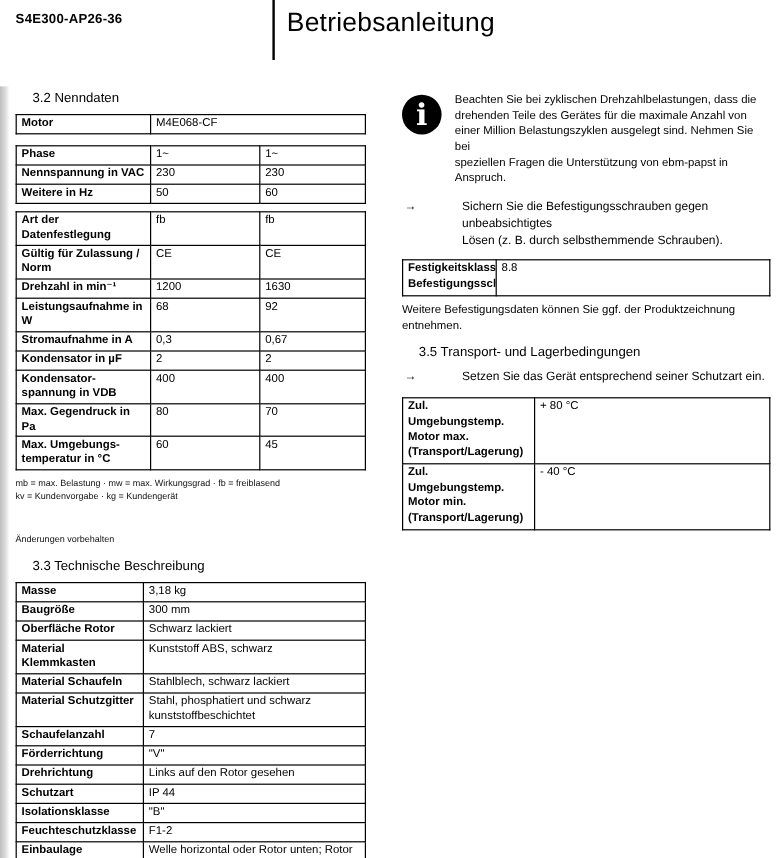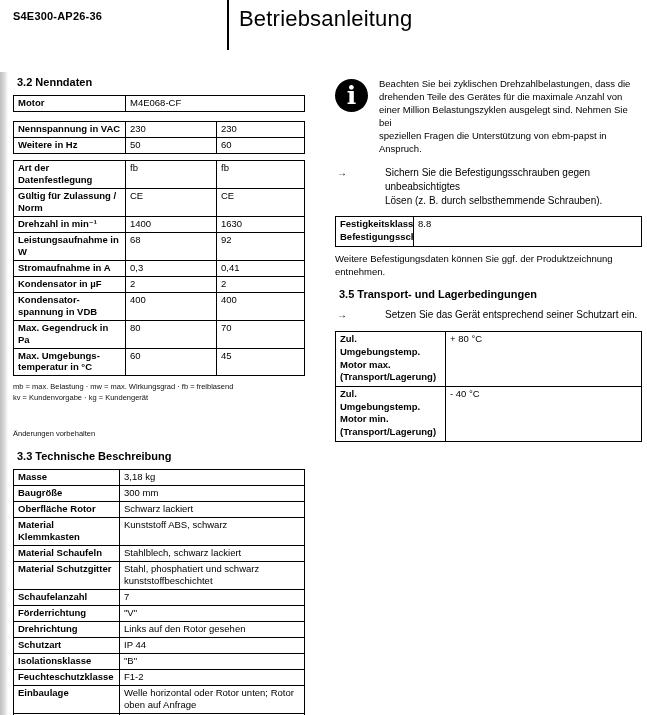--- a/index.html
+++ b/index.html
@@ -13,21 +13,21 @@
     background:linear-gradient(to right,#a9a9a9,#cfcfcf 55%,#ffffff);
     opacity:.75;
   }
   .doc-number{position:absolute;left:13px;top:10px;font-size:11px;font-weight:bold;letter-spacing:.2px;}
   .header-divider{position:absolute;left:227px;top:0;width:2px;height:50px;background:#000;}
   .page-title{position:absolute;left:239px;top:6px;font-size:22px;letter-spacing:.2px;}
 
   .col-left{position:absolute;left:13px;top:76px;width:292px;}
   .col-right{position:absolute;left:335px;top:78px;width:307px;}
 
-  h2{font-size:11px;font-weight:bold;margin:0 0 7px 4px;}
+  h2{font-size:11px;font-weight:normal;margin:0 0 7px 14px;}
   .tbl{border-collapse:collapse;table-layout:fixed;width:100%;margin:0;}
   .tbl td{
     border:1.2px solid #000;padding:1px 4px 2px 4px;
     font-size:9.5px;line-height:1.26;vertical-align:top;
     white-space:pre-line;overflow:hidden;
   }
   .tbl td.lbl{font-weight:bold;}
   .mb9{margin-bottom:9px;} .mb6{margin-bottom:6px;}
 
   .footnote{font-size:7.5px;line-height:1.45;margin-top:6px;color:#111;}
@@ -76,20 +76,25 @@
   </tbody>
     </table>
 
   <table class="tbl mb6">
     <colgroup>
         <col style="width:112px">
         <col style="width:91px">
         <col>
       </colgroup>
     <tbody>
+        <tr>
+      <td class="lbl">Phase</td>
+      <td>1~</td>
+      <td>1~</td>
+    </tr>
     <tr>
       <td class="lbl">Nennspannung in VAC</td>
       <td>230</td>
       <td>230</td>
     </tr>
     <tr>
       <td class="lbl">Weitere in Hz</td>
       <td>50</td>
       <td>60</td>
     </tr>
@@ -109,32 +114,32 @@
       <td>fb</td>
     </tr>
     <tr>
       <td class="lbl">Gültig für Zulassung /
 Norm</td>
       <td>CE</td>
       <td>CE</td>
     </tr>
     <tr>
       <td class="lbl">Drehzahl in min⁻¹</td>
-      <td>1400</td>
+      <td>1200</td>
       <td>1630</td>
     </tr>
     <tr>
       <td class="lbl">Leistungsaufnahme in W</td>
       <td>68</td>
       <td>92</td>
     </tr>
     <tr>
       <td class="lbl">Stromaufnahme in A</td>
       <td>0,3</td>
-      <td>0,41</td>
+      <td>0,67</td>
     </tr>
     <tr>
       <td class="lbl">Kondensator in µF</td>
       <td>2</td>
       <td>2</td>
     </tr>
     <tr>
       <td class="lbl">Kondensator-
 spannung in VDB</td>
       <td>400</td>

